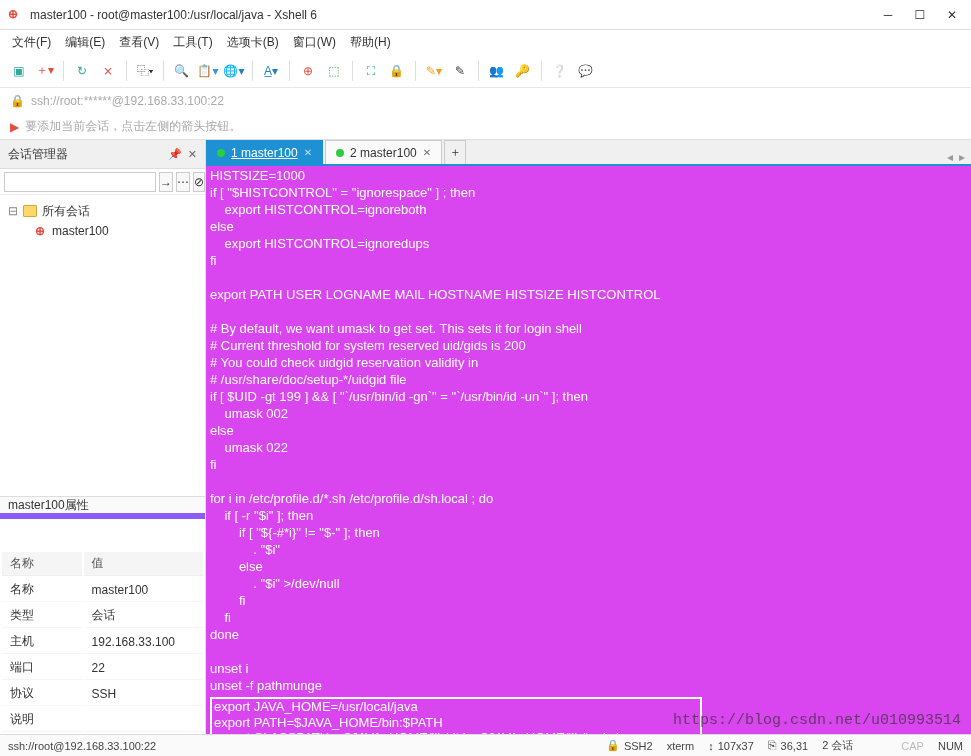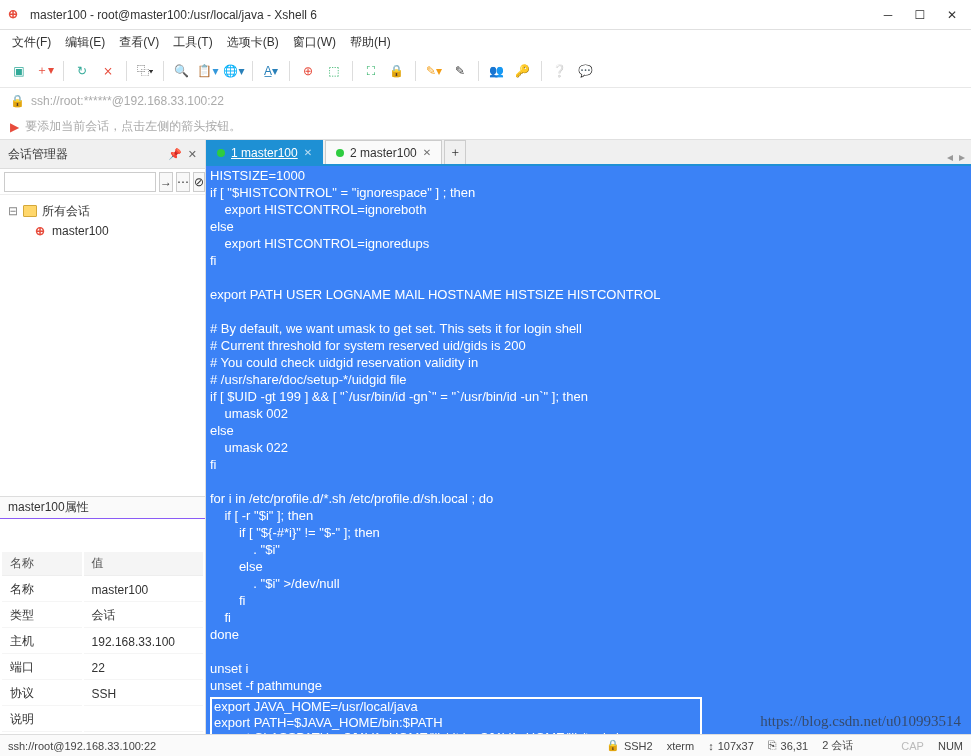--- a/index.html
+++ b/index.html
@@ -23,36 +23,36 @@
 .panel-header .hbtn { cursor: pointer; margin-left: 6px; font-size: 11px; color: #666; }
 .search-row { height: 26px; display: flex; align-items: center; padding: 3px 4px; gap: 3px; border-bottom: 1px solid #eee; }
 .search-row input { flex: 1; height: 20px; border: 1px solid #ccc; padding: 0 4px; font-size: 11px; }
 .search-row .sbtn { width: 20px; height: 20px; border: 1px solid #ccc; display: flex; align-items: center; justify-content: center; cursor: pointer; background: #f8f8f8; }
 .tree { flex: 1; padding: 6px 4px; font-size: 12px; overflow: auto; }
 .tree-node { display: flex; align-items: center; height: 20px; cursor: pointer; padding-left: 4px; }
 .tree-node.child { padding-left: 28px; }
 .tree-node .exp { width: 12px; margin-right: 2px; color: #888; }
 .tree-node .ticon { width: 16px; height: 16px; margin-right: 4px; display: flex; align-items: center; justify-content: center; }
 .props { border-top: 1px solid #ddd; }
-.props-title { height: 22px; display: flex; align-items: center; padding: 0 8px; font-size: 12px; background: #fafafa; border-bottom: 1px solid #8b5cf6; }
+.props-title { height: 22px; display: flex; align-items: center; padding: 0 8px; font-size: 12px; background: #fafafa; border-bottom: 6px solid #8b5cf6; }
 .props-table { width: 100%; font-size: 12px; margin-top: 31px; }
 .props-table th { text-align: left; padding: 3px 8px; background: #f5f5f5; border-bottom: 1px solid #eee; font-weight: normal; color: #555; }
 .props-table td { padding: 3px 8px; border-bottom: 1px solid #f5f5f5; }
 .content { flex: 1; display: flex; flex-direction: column; min-width: 0; }
 .tabbar { height: 26px; background: #f0f0f0; display: flex; align-items: flex-end; border-bottom: 2px solid #1e90d4; padding-left: 0; }
 .tab { height: 24px; padding: 0 10px; display: flex; align-items: center; gap: 6px; font-size: 12px; border: 1px solid #ccc; border-bottom: none; background: #fafafa; cursor: pointer; margin-right: 2px; }
 .tab.active { background: #1e90d4; color: #fff; border-color: #1e90d4; }
 .tab .dot { width: 8px; height: 8px; border-radius: 50%; }
 .tab .dot.green { background: #2ecc40; }
 .tab .close { font-size: 10px; opacity: 0.7; }
 .tab.add { width: 22px; padding: 0; justify-content: center; background: #f0f0f0; }
 .tab-nav { margin-left: auto; padding: 0 6px; color: #999; display: flex; gap: 6px; }
-.terminal { flex: 1; background: #3b82f6; color: #fff; font-family: "Consolas", "Courier New", monospace; font-size: 13px; line-height: 1.23; padding: 2px 4px; white-space: pre; overflow: hidden; position: relative; }
+.terminal { flex: 1; background: #d946ef; color: #fff; font-family: "Consolas", "Courier New", monospace; font-size: 13px; line-height: 1.23; padding: 2px 4px; white-space: pre; overflow: hidden; position: relative; }
 .terminal .hl-box { border: 2px solid #fff; padding: 0 2px; margin-top: 2px; display: inline-block; }
-.watermark { position: absolute; right: 10px; bottom: 4px; color: #333; font-size: 15px; font-family: Liberation Serif, serif; opacity: 0.7; }
+.watermark { position: absolute; right: 10px; bottom: 4px; color: #333; font-size: 15px; font-family: Liberation Mono, monospace; opacity: 0.7; }
 .statusbar { height: 22px; border-top: 1px solid #ddd; display: flex; align-items: center; font-size: 11px; padding: 0 8px; gap: 14px; color: #444; background: #fafafa; }
 .statusbar .left { flex: 1; }
 .statusbar .seg { display: flex; align-items: center; gap: 4px; }
 .lock-ico { color: #f5a623; }
 .folder-ico { width:14px; height:12px; background:#ffd76b; border:1px solid #d4a83a; border-radius:1px; }
 .xshell-ico { color:#e74c3c; font-weight:bold; }
 </style>
 </head>
 <body>
 

